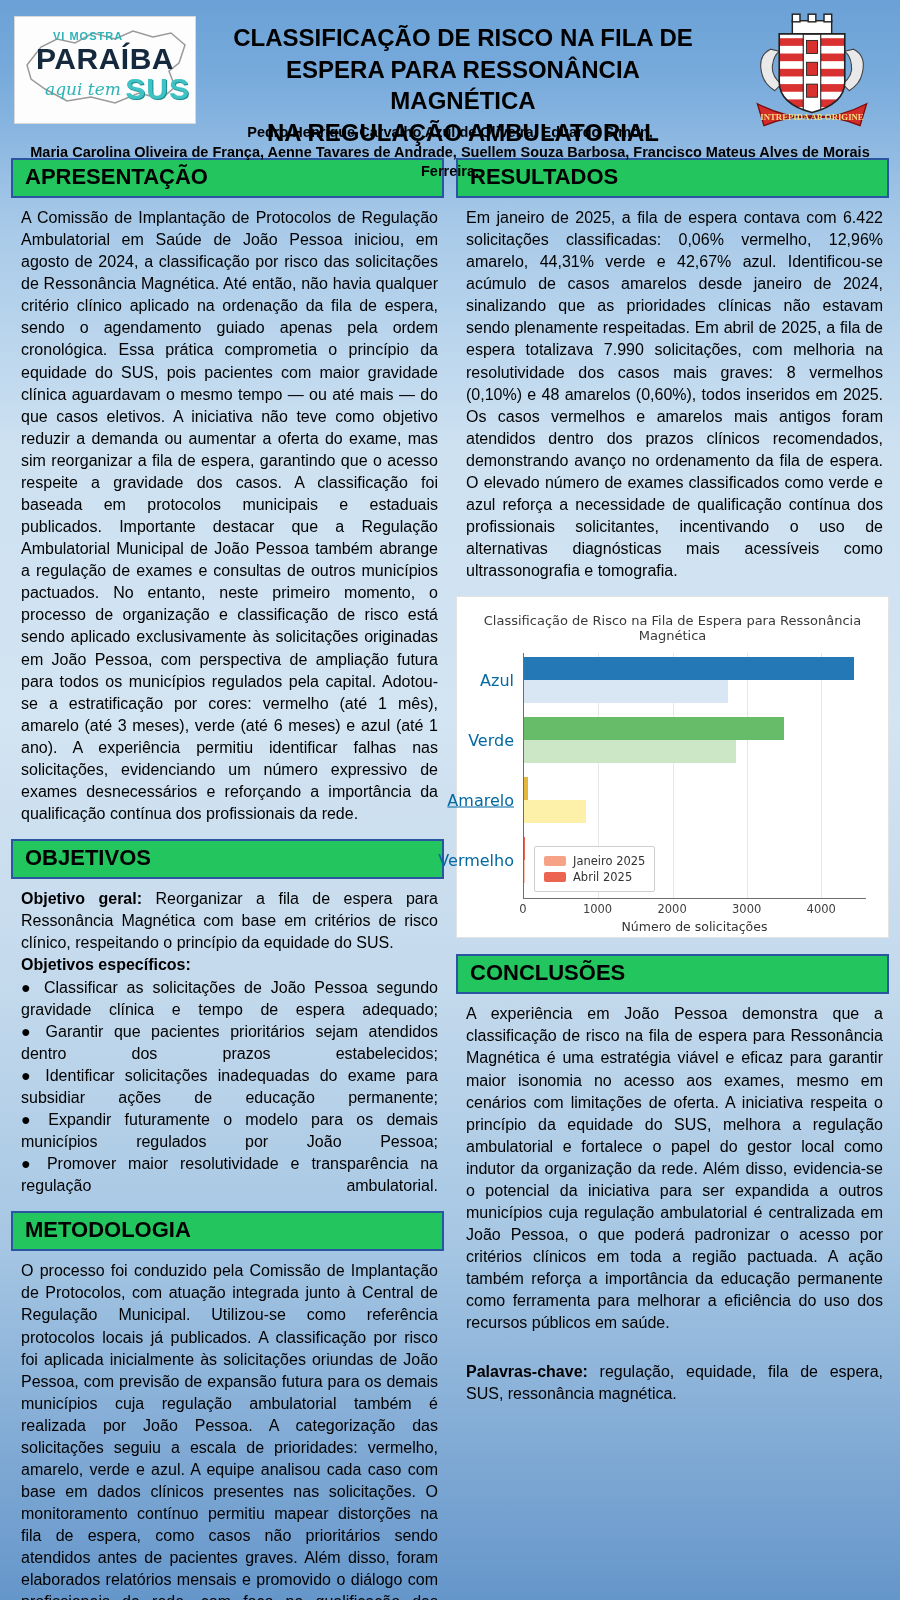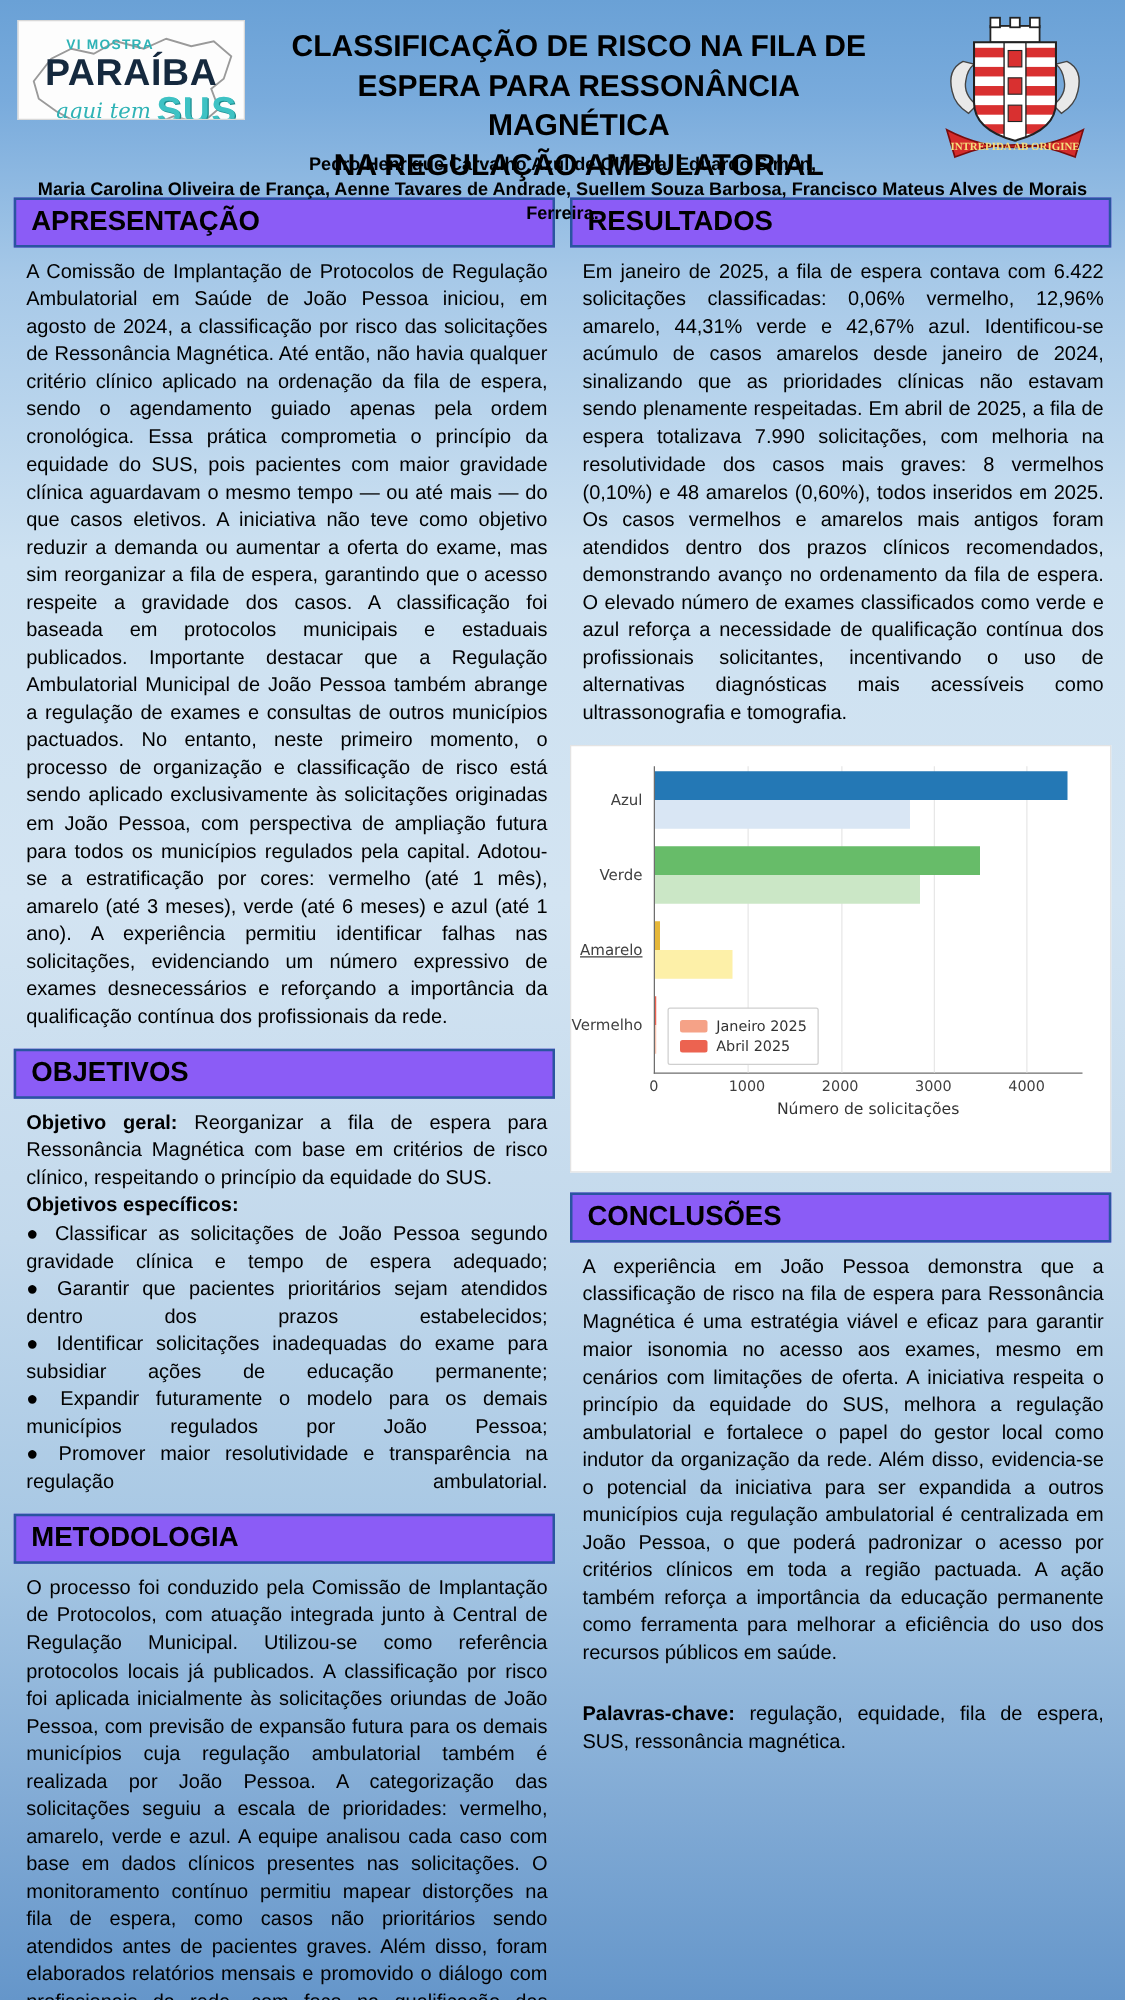--- a/index.html
+++ b/index.html
@@ -7,21 +7,21 @@
   body {
     font-family:"Liberation Sans", sans-serif;
     color:#000;
     background:linear-gradient(180deg,#6aa1d6 0%,#79abdc 5%,#a7c9e8 14%,#cde1f1 28%,#d3e4f2 45%,#c3d9ec 62%,#a5c6e3 78%,#82abd5 90%,#6596ca 100%);
     position:relative;
   }
 
   
   .header { position:relative; height:158px; }
   .logo-box {
-    position:absolute; left:14px; top:16px; width:182px; height:80px;
+    position:absolute; left:14px; top:16px; width:182px; height:108px;
     background:#fdfdfd; border:1px solid #d8d8d8; overflow:hidden;
   }
   .logo-map { position:absolute; left:0; top:0; }
   .logo-text { position:absolute; left:0; top:14px; width:100%; text-align:center; line-height:1; }
   .logo-event { color:#2fb3b6; font-size:11px; font-weight:bold; letter-spacing:1px; text-align:left; margin-left:38px; }
   .logo-state { color:#15293e; font-size:30px; font-weight:bold; letter-spacing:.5px; margin-top:2px; }
   .logo-row { margin-top:0; text-align:left; margin-left:30px; }
   .logo-tagline { color:#2fb3b6; font-size:17px; font-style:italic; font-family:"DejaVu Serif", serif; }
   .logo-sus { color:#3ec2c4; font-size:30px; font-weight:bold; letter-spacing:1px; text-shadow:1px 1px 0 #1a8b8d; vertical-align:-4px; }
 
@@ -31,21 +31,21 @@
   .crest { position:absolute; right:22px; top:12px; }
 
   .authors { position:absolute; left:0; right:0; top:123px; text-align:center; }
   .authors-line { font-size:14.5px; font-weight:bold; line-height:1.35; }
 
   
   .cols { display:flex; padding:0 11px; gap:12px; align-items:flex-start; }
   .col { flex:1; }
 
   .sec-header {
-    background:#8b5cf6; border:2px solid #2a55a0;
+    background:#22c55e; border:2px solid #2a55a0;
     padding:4px 12px 6px 12px; margin-bottom:9px;
   }
   .sec-title { font-size:22px; font-weight:bold; color:#000; }
 
   .body-text {
     font-size:16px; line-height:1.38; text-align:justify;
     padding:0 6px 0 10px; margin-bottom:14px;
   }
   .b { font-weight:bold; }
   .bullet { text-align:justify; text-align-last:justify; }
@@ -62,21 +62,21 @@
   .chart-area { position:relative; margin-left:52px; margin-right:8px; }
   .plot {
     position:relative; height:246px;
     border-left:1.5px solid #6e6e6e; border-bottom:1.5px solid #6e6e6e;
   }
   .gridline { position:absolute; top:0; bottom:0; width:1px; background:#e7e7e7; }
   .groups { position:absolute; inset:0; padding-top:4px; }
   .bar-group { height:60px; display:flex; flex-direction:column; }
   .bar { height:23px; }
   .ylabels { position:absolute; left:-52px; top:0; bottom:0; width:48px; }
-  .cat-label { position:absolute; right:6px; transform:translateY(-50%); font-size:12px; color:#404040; font-family:"DejaVu Sans", sans-serif; }
+  .cat-label { position:absolute; right:6px; transform:translateY(-50%); font-size:16px; color:#0369a1; font-family:"DejaVu Sans", sans-serif; }
   .ticks { position:relative; height:18px; }
   .tick-label { position:absolute; top:3px; transform:translateX(-50%); font-size:11.5px; color:#3f3f3f; font-family:"DejaVu Sans", sans-serif; }
   .xlabel { text-align:center; font-size:12.5px; color:#333; font-family:"DejaVu Sans", sans-serif; margin-top:2px; }
   .legend {
     position:absolute; left:10px; bottom:6px; background:#fff;
     border:1px solid #cfcfcf; border-radius:2px; padding:5px 9px; z-index:2;
   }
   .legend-row { display:flex; align-items:center; gap:7px; margin:2px 0; }
   .legend-swatch { width:22px; height:10px; border-radius:2px; display:inline-block; }
   .legend-text { font-size:11.5px; color:#333; font-family:"DejaVu Sans", sans-serif; }
@@ -172,20 +172,21 @@
   </div>
 
   <div class="col">
 
     <div class="sec-header">
       <span class="sec-title">RESULTADOS</span>
     </div>
     <div class="body-text">Em janeiro de 2025, a fila de espera contava com 6.422 solicitações classificadas: 0,06% vermelho, 12,96% amarelo, 44,31% verde e 42,67% azul. Identificou-se acúmulo de casos amarelos desde janeiro de 2024, sinalizando que as prioridades clínicas não estavam sendo plenamente respeitadas. Em abril de 2025, a fila de espera totalizava 7.990 solicitações, com melhoria na resolutividade dos casos mais graves: 8 vermelhos (0,10%) e 48 amarelos (0,60%), todos inseridos em 2025. Os casos vermelhos e amarelos mais antigos foram atendidos dentro dos prazos clínicos recomendados, demonstrando avanço no ordenamento da fila de espera. O elevado número de exames classificados como verde e azul reforça a necessidade de qualificação contínua dos profissionais solicitantes, incentivando o uso de alternativas diagnósticas mais acessíveis como ultrassonografia e tomografia.</div>
 
     <div class="chart-card">
+      <div class="chart-title">Classificação de Risco na Fila de Espera para Ressonância Magnética</div>
       <div class="chart-area">
         <div class="plot" id="plot">
             <div class="gridline" style="left: 86.9565%;"></div>
             <div class="gridline" style="left: 65.2174%;"></div>
             <div class="gridline" style="left: 43.4783%;"></div>
             <div class="gridline" style="left: 21.7391%;"></div>
           <div class="groups" id="groups">
               <div class="bar-group">
                 <div class="bar" style="width: 96.3913%; background: rgb(36, 120, 181);"></div>
                 <div class="bar" style="width: 59.5652%; background: rgb(217, 230, 244);"></div>

